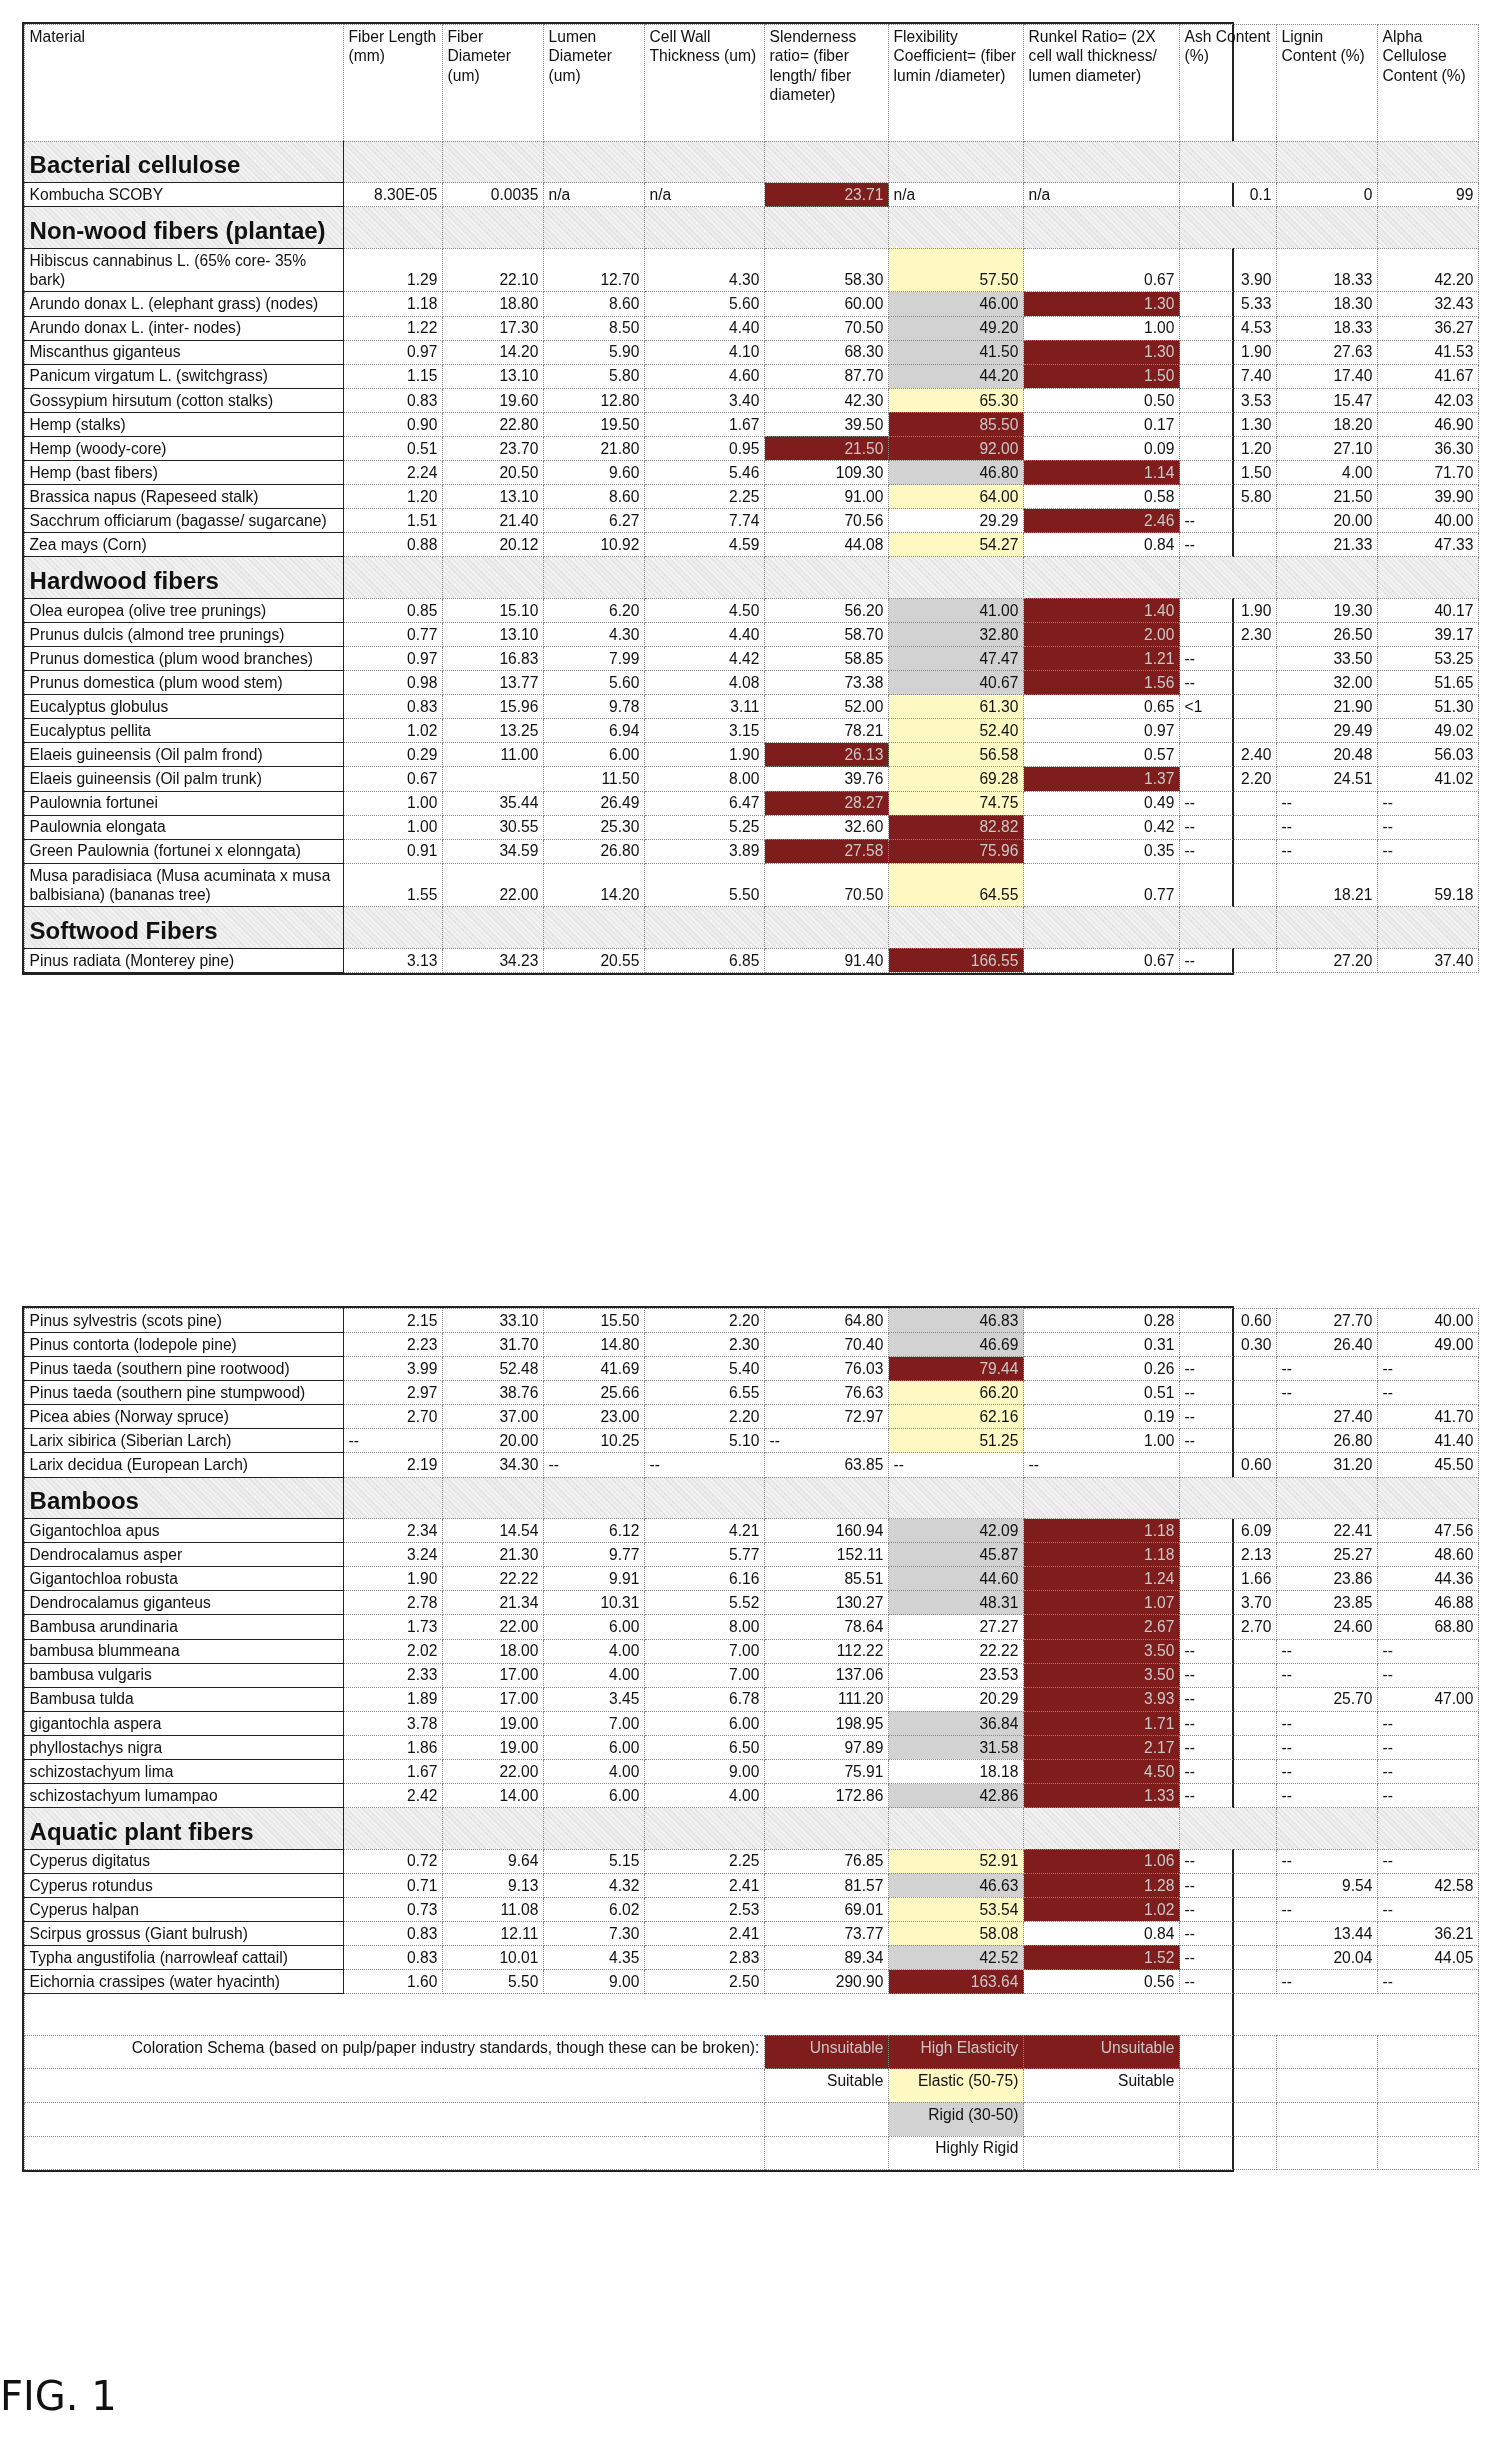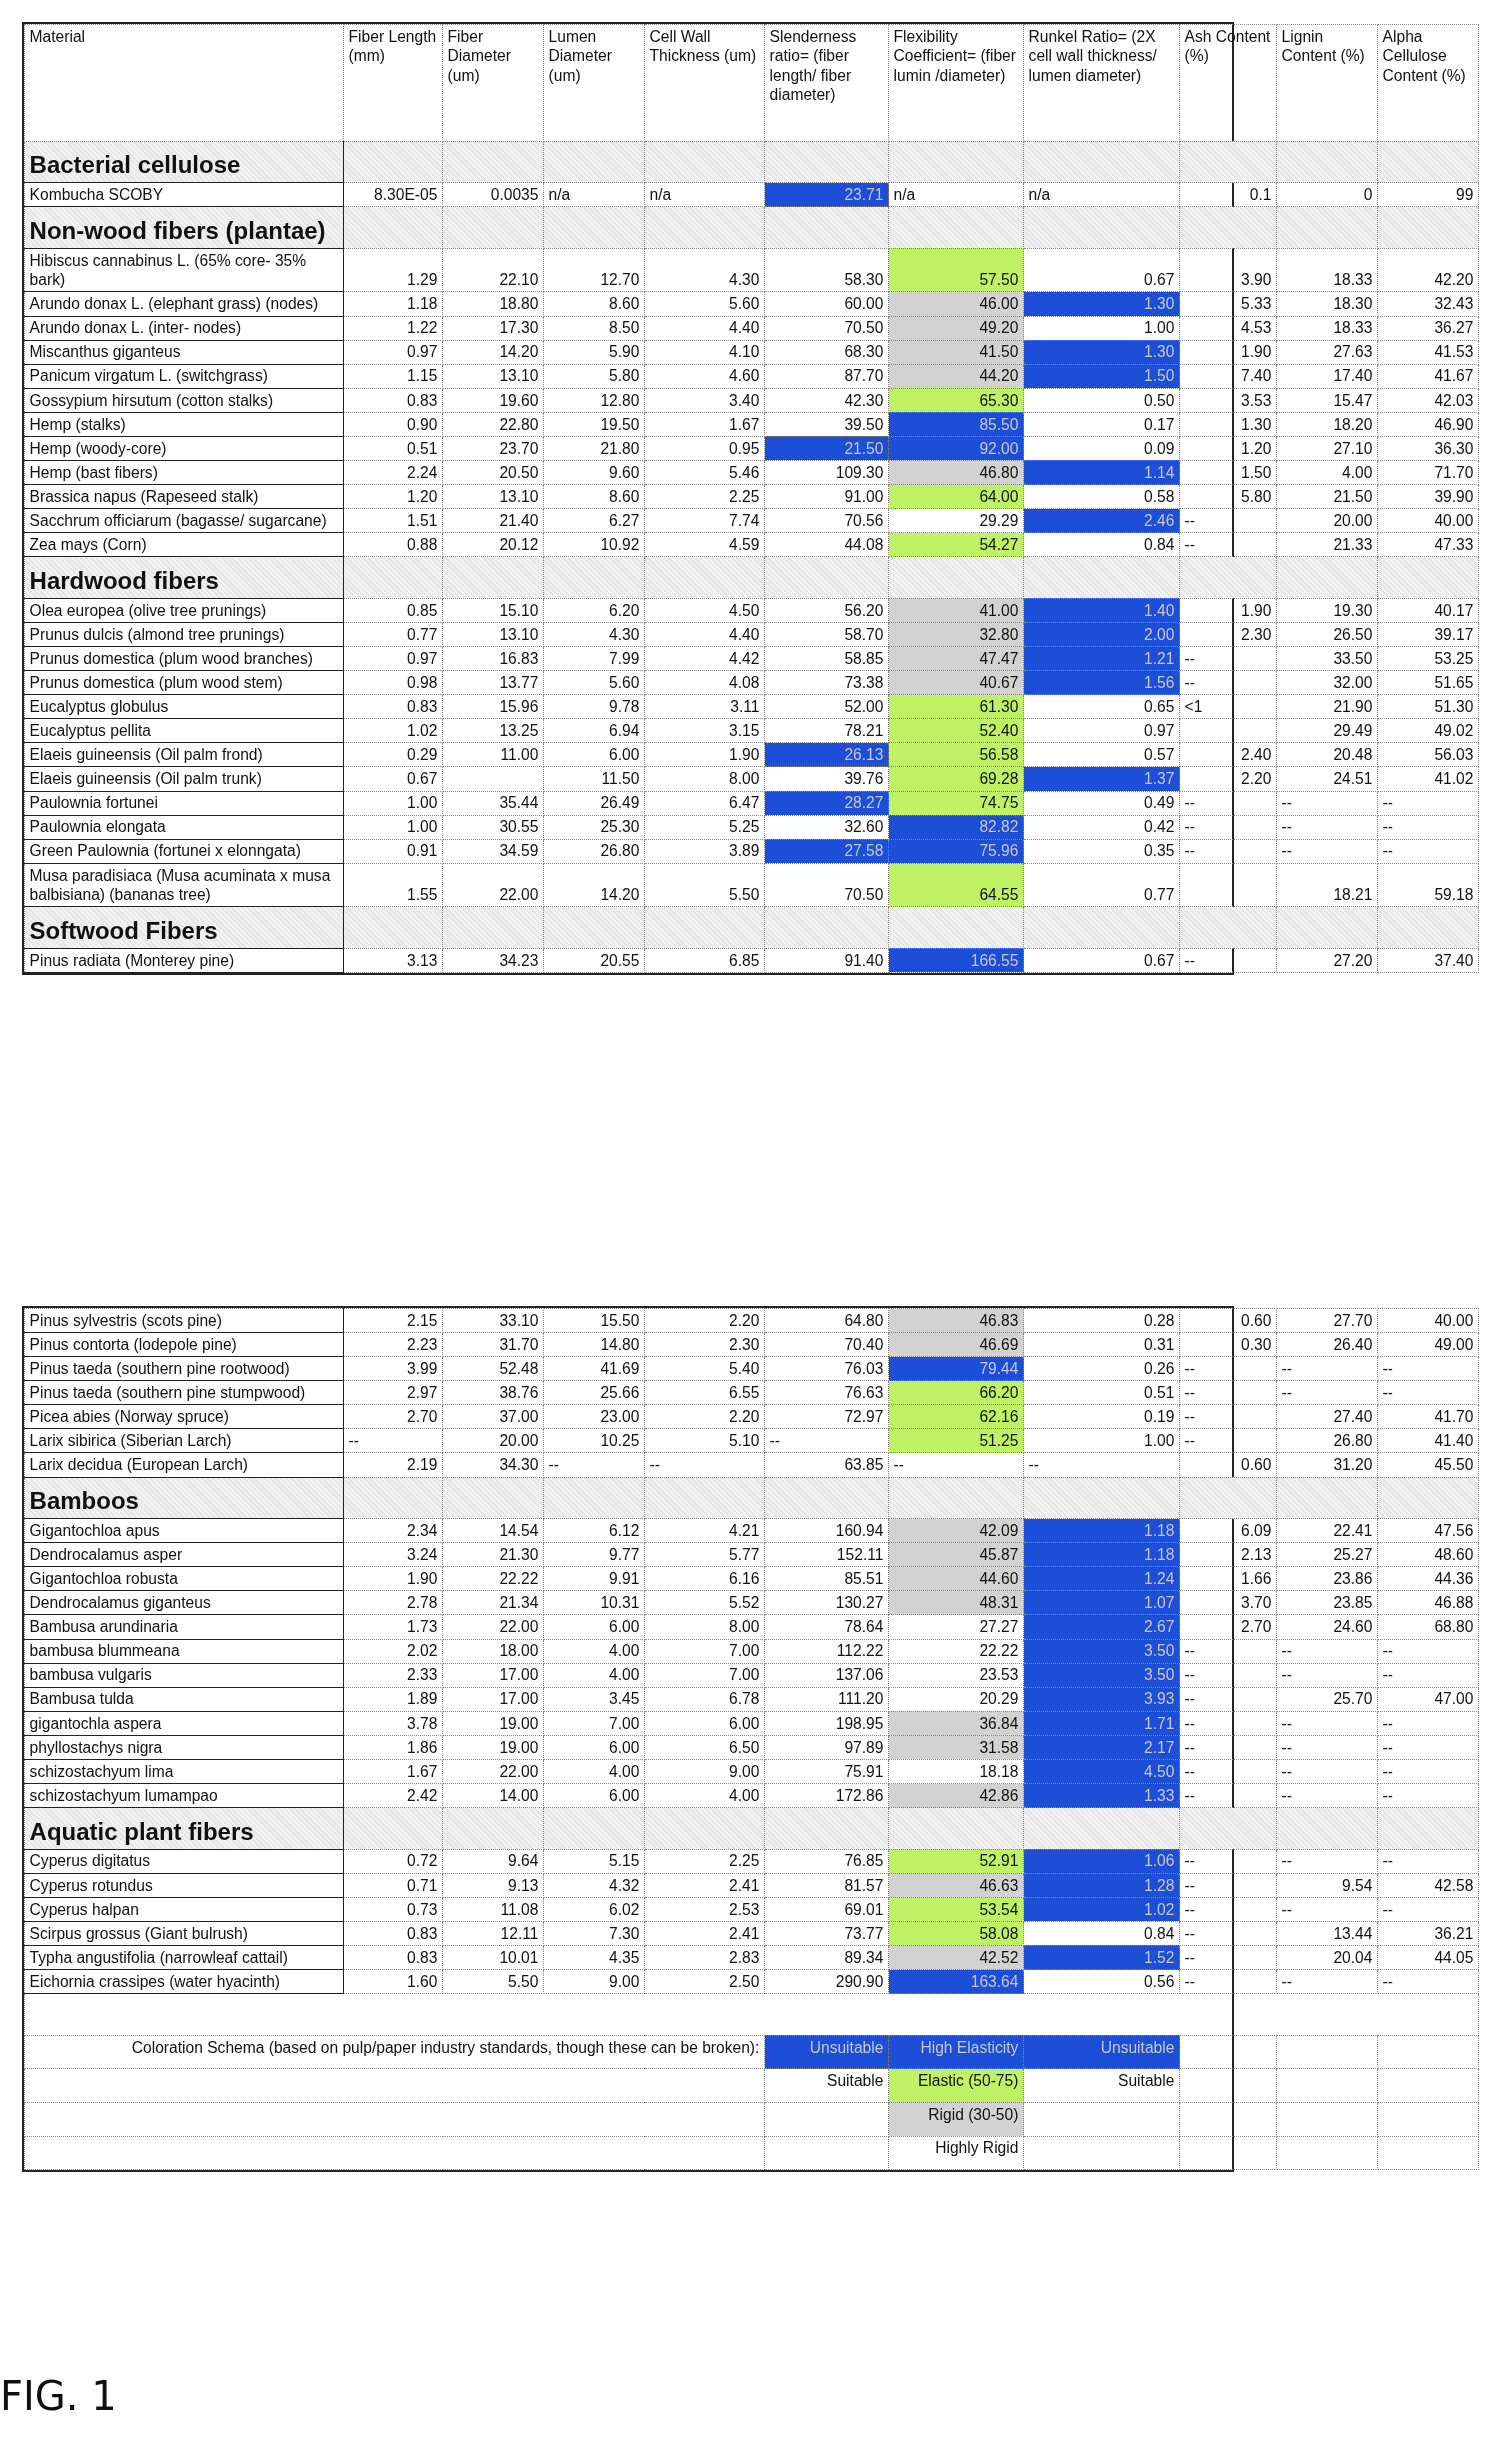--- a/index.html
+++ b/index.html
@@ -8,22 +8,22 @@
   .sheet.part2 { top:1306px; }
   table { border-collapse:collapse; width:100%; table-layout:fixed; font-size:15.6px; }
   th, td { border:0.9px dotted #888; padding:1.8px 4.6px; vertical-align:top; line-height:1.25; }
   th { font-weight:normal; text-align:left; height:112px; }
   td.num { text-align:right; vertical-align:bottom; }
   td.txt { text-align:left; }
   td.mat { border-right:1.8px solid #222; border-bottom:1.8px solid #222;margin-top:12px; }
   tr.section td { background:repeating-linear-gradient(45deg,#e4e4e4 0 1.8px,#f4f4f4 1.8px 3.7px); height:37px; vertical-align:bottom; }
   tr.section td.mat { font-weight:bold; font-size:24px; }
   .s-light { background:#d2d2d2; }
-  .s-mid { background:#bef264; }
-  .s-dark { background:#1d4ed8; color:#c8c8c8; }
+  .s-mid { background:#fef9c3; }
+  .s-dark { background:#7f1d1d; color:#c8c8c8; }
   .legend td { height:29px; font-size:15.6px;text-align:right; }
   .fig { position:absolute; left:0; width:100%; top:2373px; text-align:left; font-size:40px; font-family:"DejaVu Sans", sans-serif; }
 </style>
 </head>
 <body>
 
 <div class="sheet">
   <table id="t1">
     <colgroup>
       <col style="width:319px">

